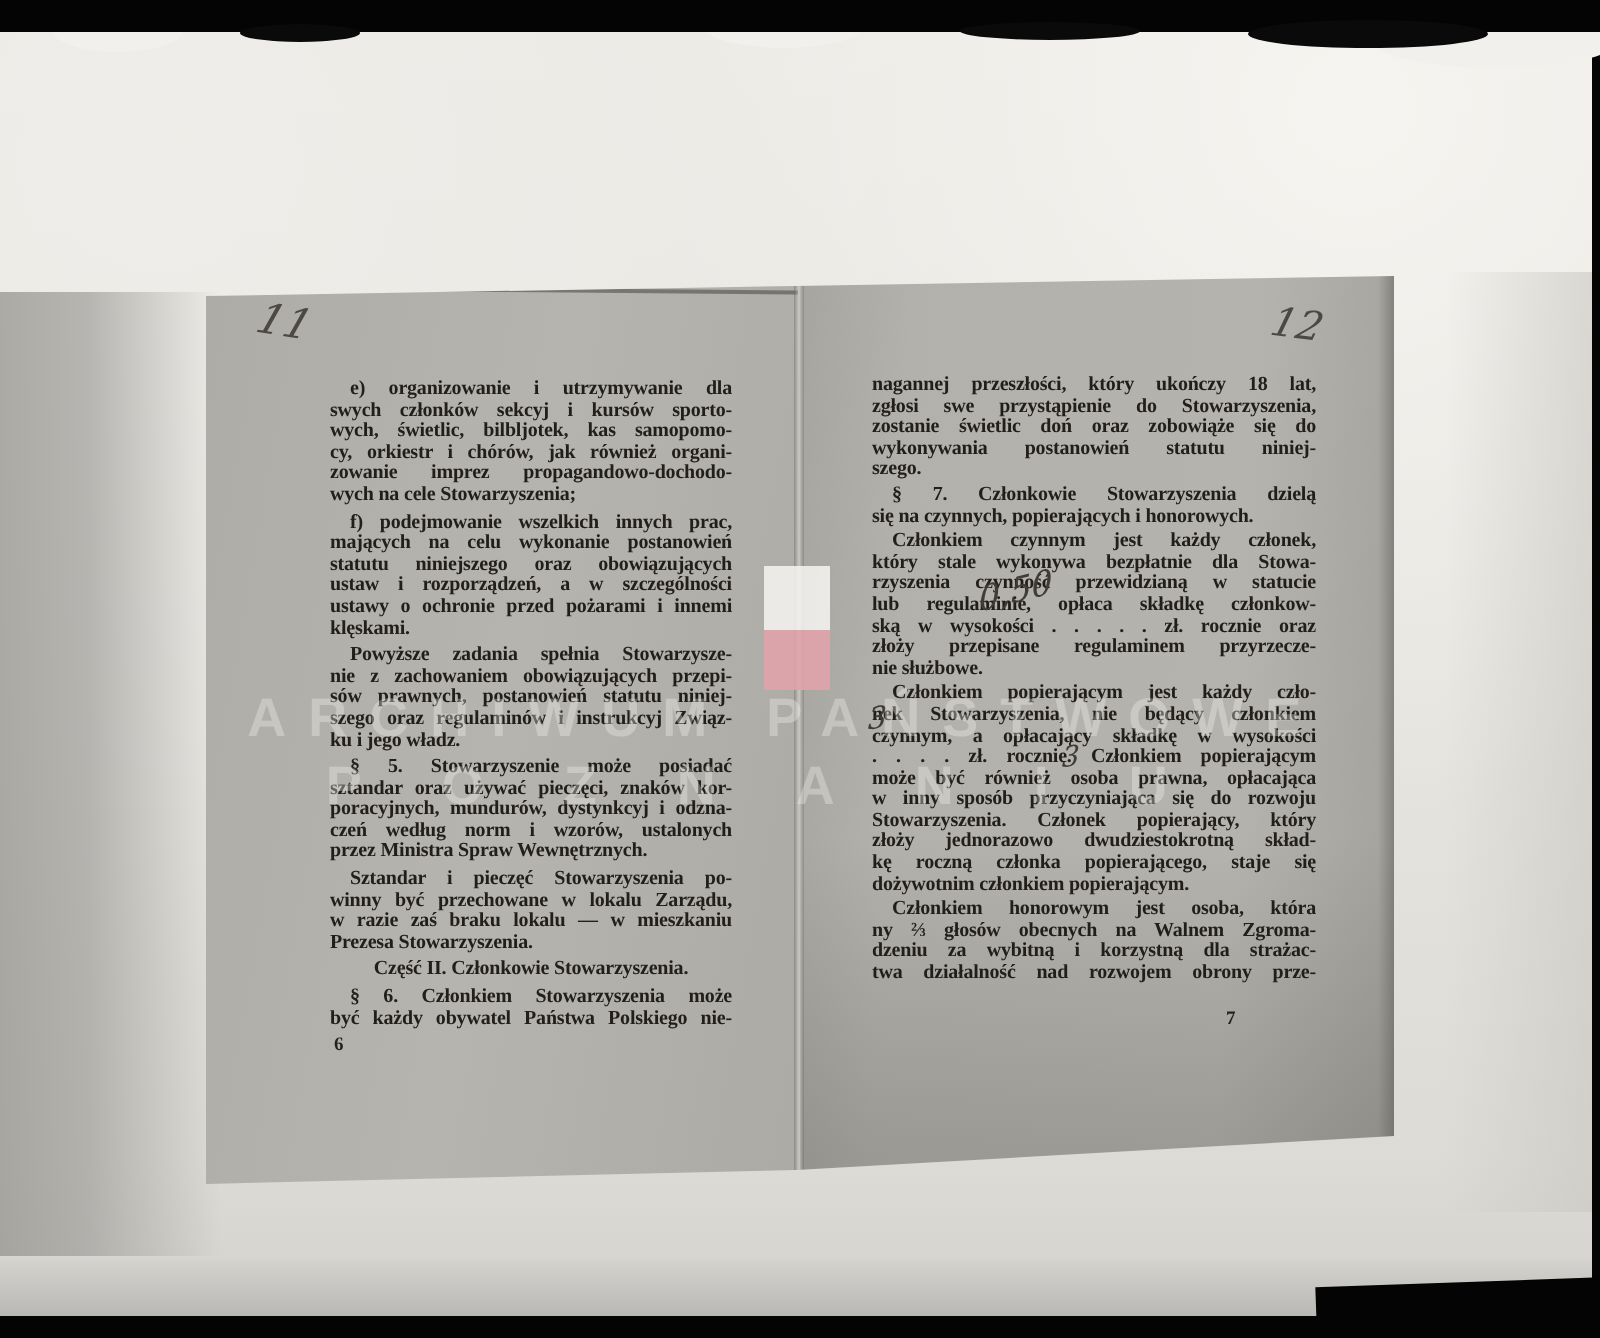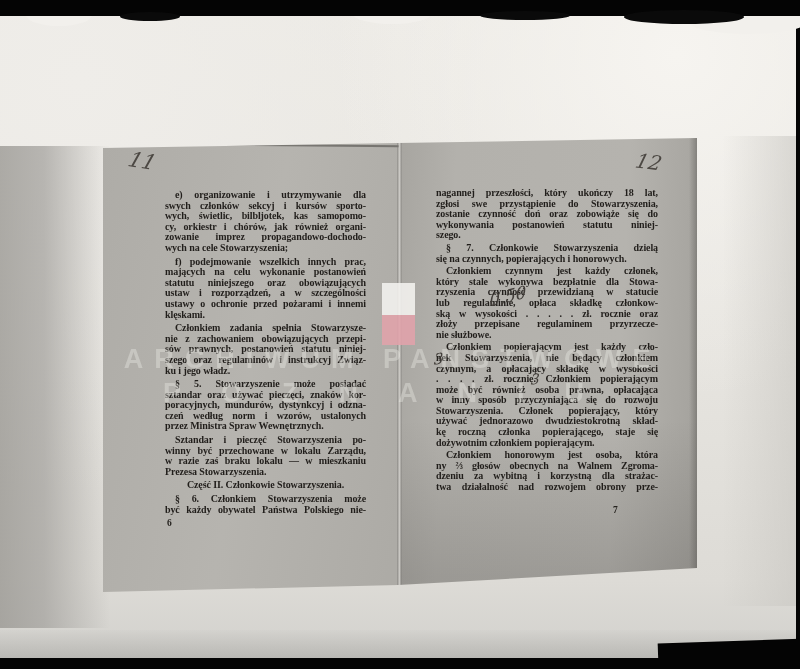--- a/index.html
+++ b/index.html
@@ -120,21 +120,21 @@
           </div>
         <div class="para">
             <div class="tl ind">f) podejmowanie wszelkich innych prac,</div>
             <div class="tl">mających na celu wykonanie postanowień</div>
             <div class="tl">statutu niniejszego oraz obowiązujących</div>
             <div class="tl">ustaw i rozporządzeń, a w szczególności</div>
             <div class="tl">ustawy o ochronie przed pożarami i innemi</div>
             <div class="tl endline">klęskami.</div>
           </div>
         <div class="para">
-            <div class="tl ind">Członkiem zadania spełnia Stowarzysze-</div>
+            <div class="tl ind">Powyższe zadania spełnia Stowarzysze-</div>
             <div class="tl">nie z zachowaniem obowiązujących przepi-</div>
             <div class="tl">sów prawnych, postanowień statutu niniej-</div>
             <div class="tl">szego oraz regulaminów i instrukcyj Związ-</div>
             <div class="tl endline">ku i jego władz.</div>
           </div>
         <div class="para">
             <div class="tl ind">§ 5. Stowarzyszenie może posiadać</div>
             <div class="tl">sztandar oraz używać pieczęci, znaków kor-</div>
             <div class="tl">poracyjnych, mundurów, dystynkcyj i odzna-</div>
             <div class="tl">czeń według norm i wzorów, ustalonych</div>
@@ -152,21 +152,21 @@
         <div class="para">
             <div class="tl ind">§ 6. Członkiem Stowarzyszenia może</div>
             <div class="tl">być każdy obywatel Państwa Polskiego nie-</div>
           </div>
       </div>
 
       <div class="col colR">
         <div class="para">
             <div class="tl">nagannej przeszłości, który ukończy 18 lat,</div>
             <div class="tl">zgłosi swe przystąpienie do Stowarzyszenia,</div>
-            <div class="tl">zostanie czynność doń oraz zobowiąże się do</div>
+            <div class="tl">zostanie świetlic doń oraz zobowiąże się do</div>
             <div class="tl">wykonywania postanowień statutu niniej-</div>
             <div class="tl endline">szego.</div>
           </div>
         <div class="para">
             <div class="tl ind">§ 7. Członkowie Stowarzyszenia dzielą</div>
             <div class="tl endline">się na czynnych, popierających i honorowych.</div>
           </div>
         <div class="para">
             <div class="tl ind">Członkiem czynnym jest każdy członek,</div>
             <div class="tl">który stale wykonywa bezpłatnie dla Stowa-</div>
@@ -177,21 +177,21 @@
             <div class="tl endline">nie służbowe.</div>
           </div>
         <div class="para">
             <div class="tl ind">Członkiem popierającym jest każdy czło-</div>
             <div class="tl">nek Stowarzyszenia, nie będący członkiem</div>
             <div class="tl">czynnym, a opłacający składkę w wysokości</div>
             <div class="tl">. . . .  zł. rocznie. Członkiem popierającym</div>
             <div class="tl">może być również osoba prawna, opłacająca</div>
             <div class="tl">w inny sposób przyczyniająca się do rozwoju</div>
             <div class="tl">Stowarzyszenia. Członek popierający, który</div>
-            <div class="tl">używać jednorazowo dwudziestokrotną skład-</div>
+            <div class="tl">złoży jednorazowo dwudziestokrotną skład-</div>
             <div class="tl">kę roczną członka popierającego, staje się</div>
             <div class="tl endline">dożywotnim członkiem popierającym.</div>
           </div>
         <div class="para">
             <div class="tl ind">Członkiem honorowym jest osoba, która</div>
             <div class="tl">ny ⅔ głosów obecnych na Walnem Zgroma-</div>
             <div class="tl">dzeniu za wybitną i korzystną dla strażac-</div>
             <div class="tl">twa działalność nad rozwojem obrony prze-</div>
           </div>
       </div>

